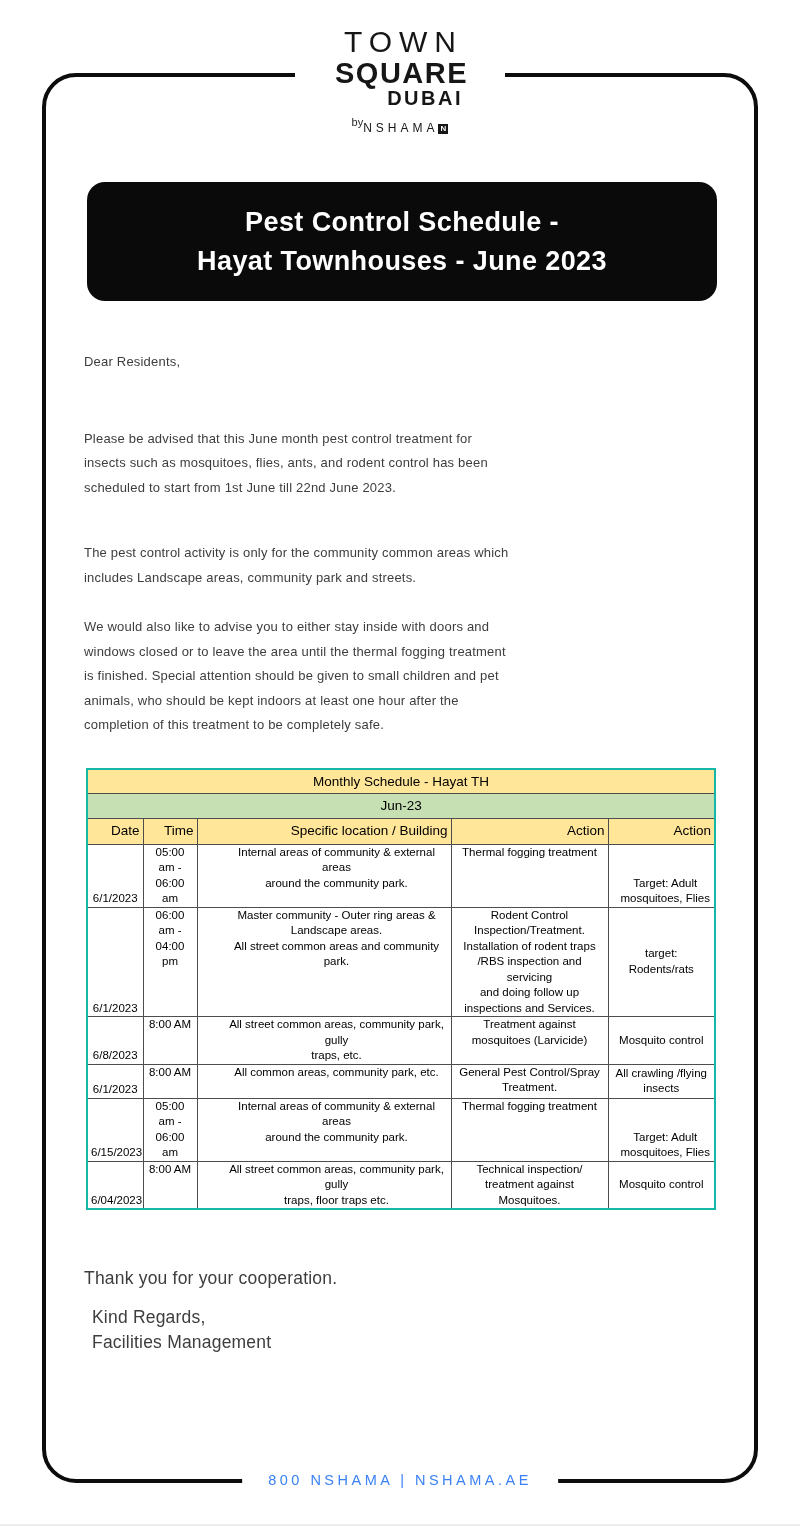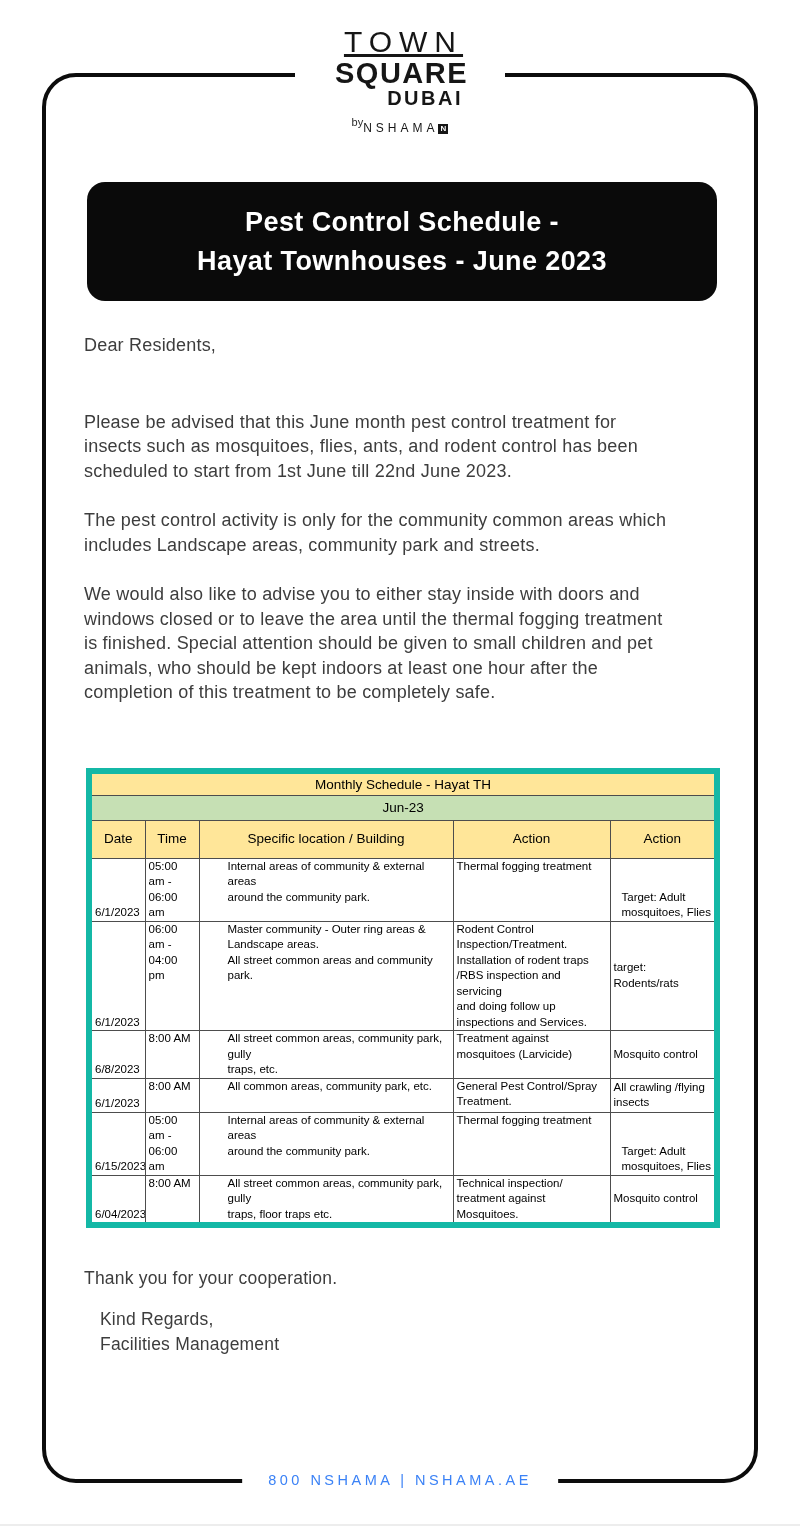--- a/index.html
+++ b/index.html
@@ -15,21 +15,21 @@
   }
   
   .bottom-edge{position:absolute;left:0;top:1524px;width:800px;height:2px;background:#ededed;}
 
   
   .logo{
     position:absolute;top:26px;left:50%;transform:translateX(-50%);
     background:#ffffff;padding:0 40px;z-index:2;text-align:center;color:#161616;
     width:130px;
   }
-  .logo .town{display:block;font-size:30px;line-height:32px;font-weight:400;letter-spacing:7px;margin-right:-7px;text-decoration:underline;}
+  .logo .town{display:block;font-size:30px;line-height:32px;font-weight:400;letter-spacing:7px;margin-right:-7px;}
   .logo .square{display:block;font-size:29px;line-height:30px;font-weight:700;letter-spacing:1.5px;margin-right:-1.5px;}
   .logo .dubai{display:block;font-size:20px;line-height:21px;font-weight:700;letter-spacing:2.5px;text-align:right;margin-right:2px;}
   .logo .byline{display:block;margin-top:7px;white-space:nowrap;}
   .logo .by{font-size:11px;vertical-align:6px;letter-spacing:0;color:#2a2a2a;}
   .logo .nshama{font-size:12px;font-weight:400;letter-spacing:4px;color:#161616;}
   .logo .mark{
     display:inline-block;width:10px;height:10px;background:#161616;color:#fff;
     font-size:8px;line-height:10px;text-align:center;vertical-align:1px;font-weight:700;
   }
 
@@ -37,56 +37,56 @@
   .title-box{
     position:absolute;left:87px;top:182px;width:630px;height:119px;background:#0a0a0a;
     border-radius:18px;display:flex;align-items:center;justify-content:center;z-index:2;
   }
   .title-box .title{
     color:#ffffff;font-size:27px;line-height:39px;font-weight:700;letter-spacing:0.4px;
     text-align:center;white-space:pre-line;
   }
 
   
-  .letter{position:absolute;left:84px;top:333px;width:652px;font-size:18px;line-height:24.5px;letter-spacing:0.2px;color:#3d3d3d;}
+  .letter{position:absolute;left:84px;top:350px;width:652px;font-size:13px;line-height:24.5px;letter-spacing:0.2px;color:#3d3d3d;}
   .letter p{margin:0;white-space:pre-line;}
   .letter .salutation{margin:0;}
   .letter .p1{margin-top:52px;}
-  .letter .p2{margin-top:25px;}
+  .letter .p2{margin-top:41px;}
   .letter .p3{margin-top:25px;}
 
   
   .tablewrap{position:absolute;left:86px;top:768px;width:628px;z-index:2;}
   table.sched{border-collapse:collapse;table-layout:fixed;width:628px;
     font-size:11.5px;line-height:15.5px;color:#000;}
   table.sched td,table.sched th{
     border:1px solid #4d4d4d;padding:0 3px;box-sizing:border-box;
-    white-space:pre-line;font-weight:400;overflow:hidden;
-  }
-  table.sched{border:6px solid #14b8a6;}
+    white-space:pre-line;font-weight:400;overflow:hidden;text-align:center;
+  }
+  table.sched{border:2px solid #14b8a6;}
   tr.t-title th{background:#FFE699;height:24px;font-size:13.5px;text-align:center;vertical-align:middle;}
   tr.t-month th{background:#C6E0B4;height:25px;font-size:13.5px;text-align:center;vertical-align:middle;}
-  tr.t-cols  th{background:#FFE699;height:38px;font-size:13.5px;text-align:center;vertical-align:middle;}
+  tr.t-cols  th{background:#FFE699;height:26px;font-size:13.5px;text-align:right;vertical-align:middle;}
   tbody td.c0{vertical-align:bottom;}
   tbody td.c1{vertical-align:top;}
   tbody td.c2{vertical-align:top;padding-left:28px;}
   tbody td.c3{vertical-align:top;}
   tbody td.c4{vertical-align:middle;}
   tbody tr:nth-child(1){height:47px;}
   tbody tr:nth-child(2){height:97px;}
   tbody tr:nth-child(3){height:33px;}
   tbody tr:nth-child(4){height:34px;}
   tbody tr:nth-child(5){height:48px;}
   tbody tr:nth-child(6){height:44px;}
   tbody tr:nth-child(1) td.c4, tbody tr:nth-child(5) td.c4{vertical-align:bottom;padding-left:11px;}
 
   
   .closing{position:absolute;left:84px;top:1266px;font-size:17.5px;line-height:25px;letter-spacing:0.2px;color:#3d3d3d;}
   .closing .thanks{margin:0 0 14px 0;}
-  .closing .sig{margin:16px;white-space:pre-line;}
+  .closing .sig{margin:8px;white-space:pre-line;}
 
   
   .footer{
     position:absolute;top:1467px;left:50%;transform:translateX(-50%);
     background:#ffffff;padding:0 26px;z-index:2;line-height:27px;
     font-size:14.5px;letter-spacing:3.5px;color:#3b82f6;font-weight:500;white-space:nowrap;
   }
 </style>
 </head>
 <body>

